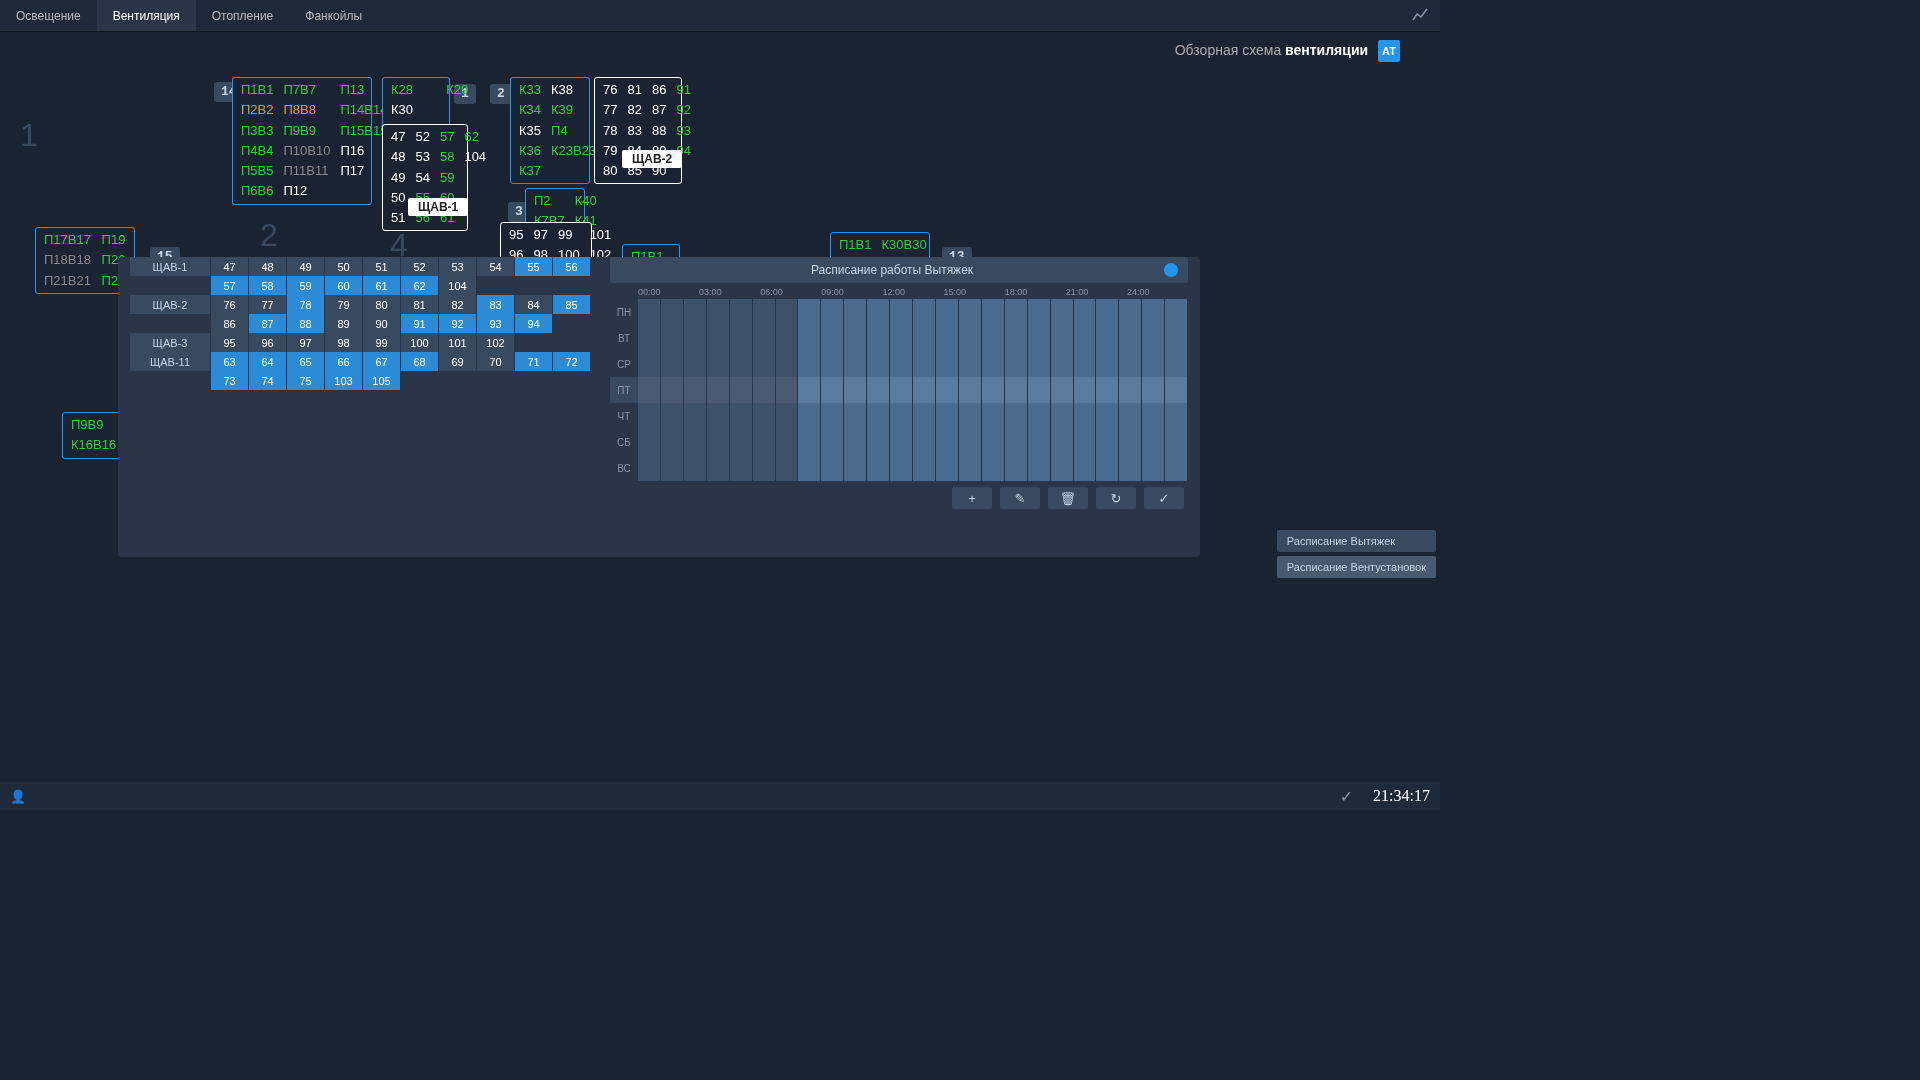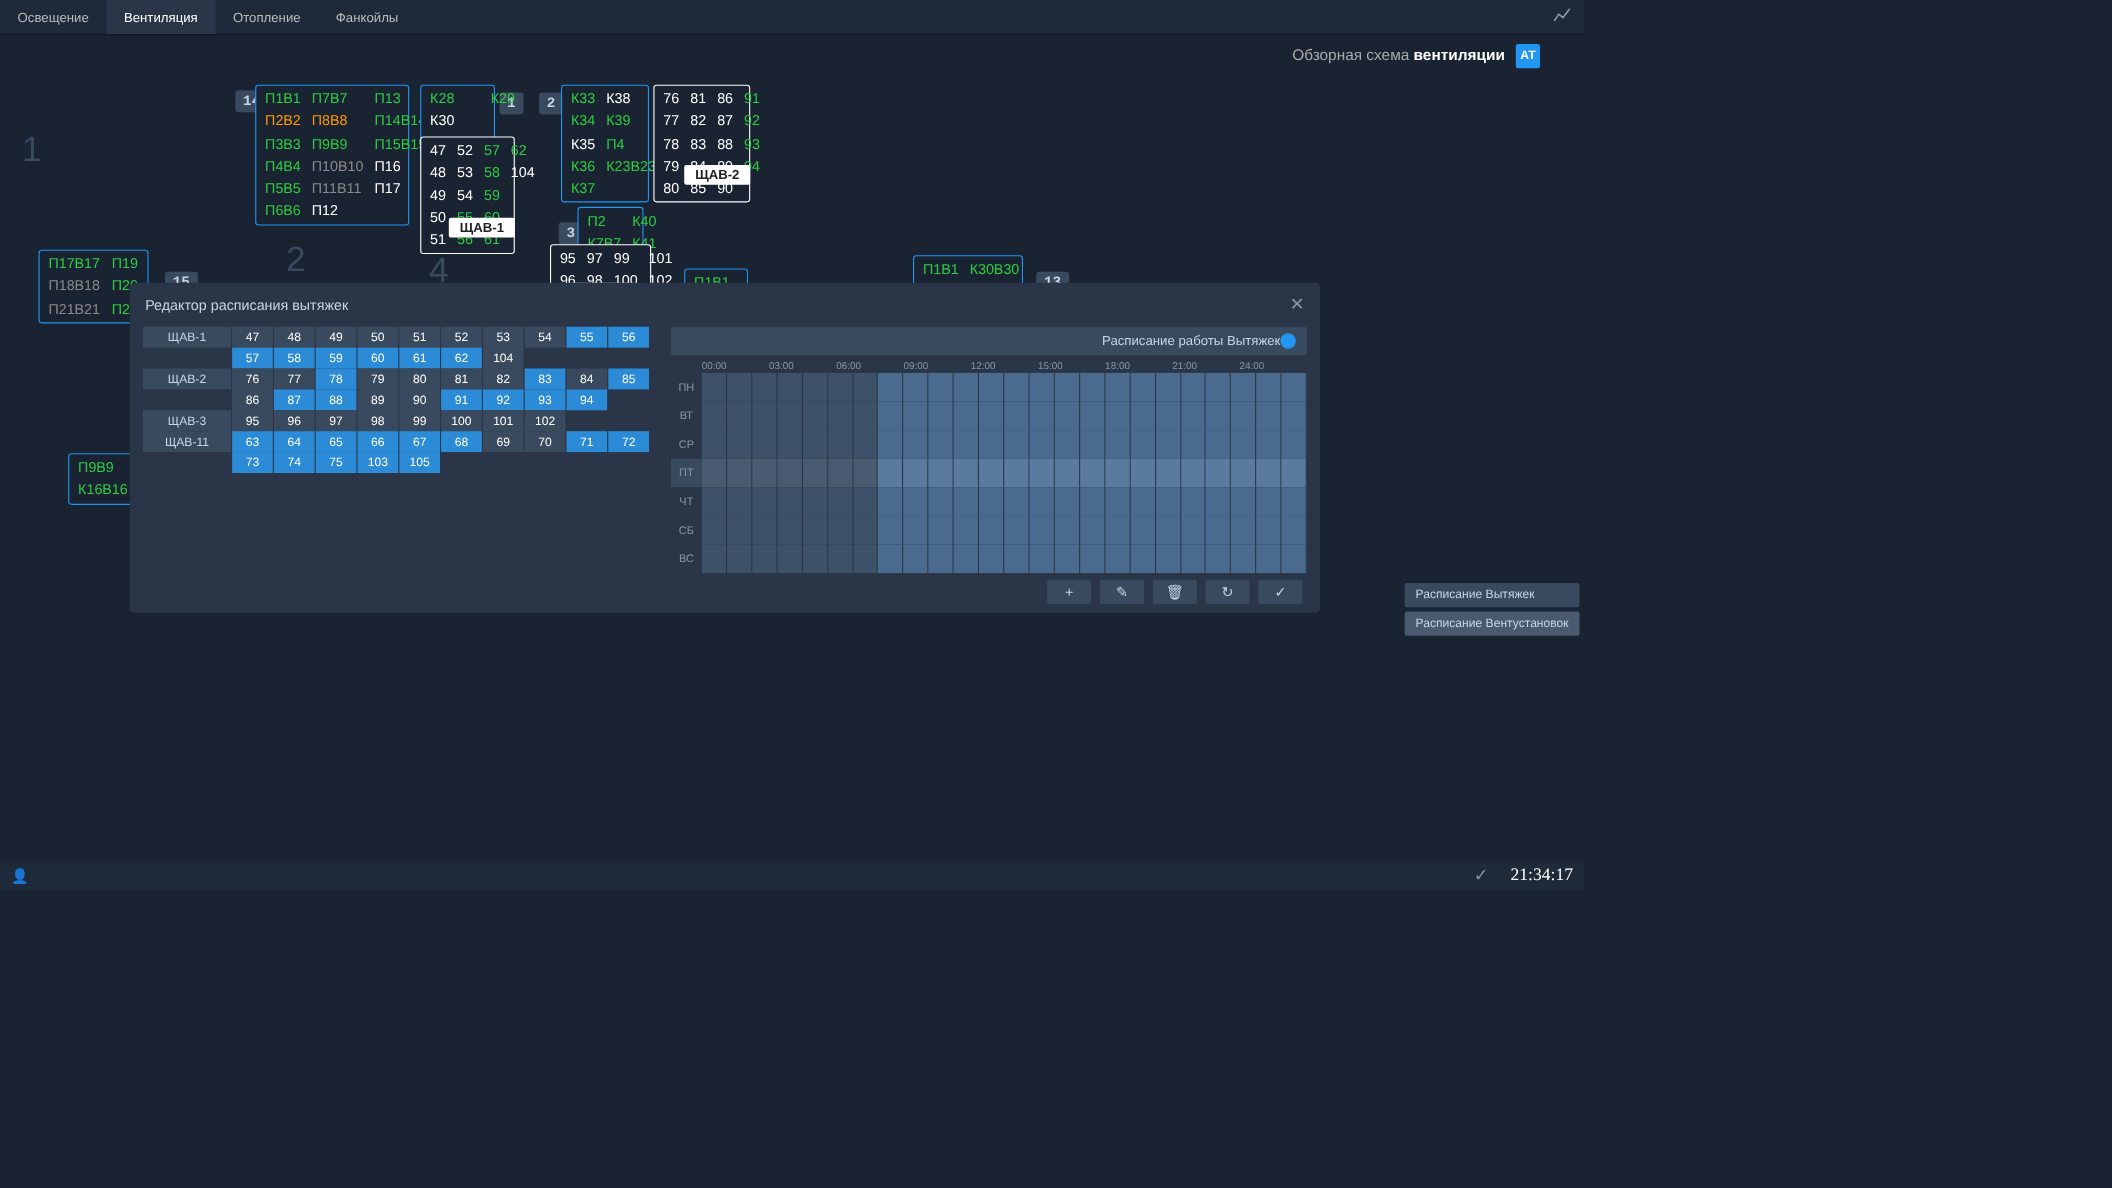--- a/index.html
+++ b/index.html
@@ -28,21 +28,21 @@
 .left-tbl{flex:0 0 450px}
 .row{display:flex;height:19px}
 .rlabel{width:80px;background:#3a4a5e;display:flex;align-items:center;justify-content:center;font-size:11px;color:#c5d4e6}
 .rlabel.dark{background:transparent}
 .cell{width:37px;background:#3a4a5e;margin-left:1px;display:flex;align-items:center;justify-content:center;font-size:11px;color:#fff;cursor:pointer}
 .cell.sel{background:#2b8bd6}
 .cell.emp{background:transparent}
 
 .right-panel{flex:1;margin-top:0}
 .sched-head{background:#3a4a5e;padding:6px 10px;display:flex;align-items:center;border-radius:2px}
-.sched-title{flex:1;text-align:right;font-size:12px;color:#c5d4e6}
+.sched-title{flex:1;text-align:center;font-size:12px;color:#c5d4e6}
 .circle-ind{width:14px;height:14px;border-radius:50%;background:#2196f3;border:2px solid #2196f3}
 .time-axis{display:flex;padding-left:28px;margin-top:4px}
 .time-lbl{flex:1;font-size:9px;color:#8a96a8;text-align:left}
 .sched-grid{margin-top:2px}
 .srow{display:flex;height:26px}
 .day-lbl{width:28px;display:flex;align-items:center;justify-content:center;font-size:10px;color:#8a96a8;background:#2a3648}
 .day-lbl.hl{background:#3a4a5e}
 .hrs{flex:1;display:flex}
 .hr{flex:1;border-right:1px solid #2a3648;background:#3d5168}
 .hr.act{background:#4a6a8e}
@@ -250,24 +250,20 @@
         <span class="g">П9В9</span>
         <span class="g">К16В16</span>
       </div>
     </div>
     <div class="lbl" style="left: 408px; top: 166px;">ЩАВ-1</div>
     <div class="lbl" style="left: 622px; top: 118px;">ЩАВ-2</div>
     <div class="lbl" style="left: 518px; top: 225px;">ЩАВ-3</div>
   </div>
 
 <div class="modal">
-  <div class="modal-head">
-    <span class="modal-title">Редактор расписания вытяжек</span>
-    <span class="close">✕</span>
-  </div>
   <div class="modal-body">
     <div class="left-tbl" id="lt">
         <div class="row">
           <div class="rlabel">ЩАВ-1</div>
           <div class="cell">47</div>
           <div class="cell">48</div>
           <div class="cell">49</div>
           <div class="cell">50</div>
           <div class="cell">51</div>
           <div class="cell">52</div>

